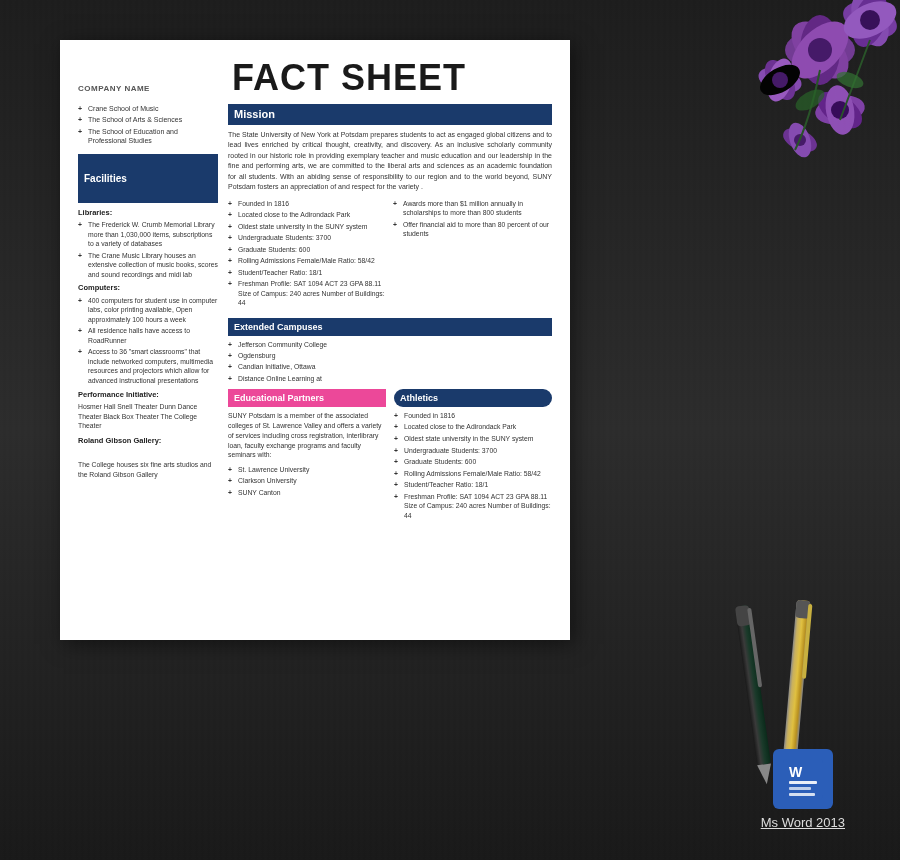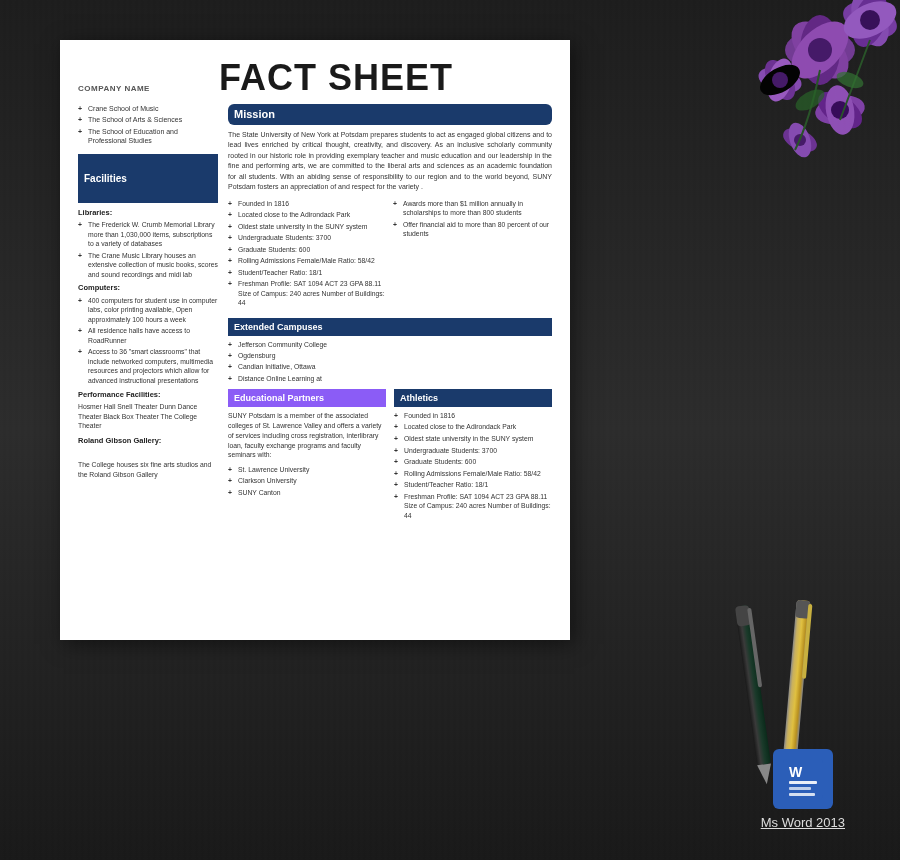--- a/index.html
+++ b/index.html
@@ -99,21 +99,21 @@
       letter-spacing: 0.5px;
       padding-top: 24px;
       min-width: 140px;
     }
     .fact-sheet-title {
       font-size: 36px;
       font-weight: 900;
       color: #1a1a1a;
       letter-spacing: 1px;
       line-height: 1;
-      margin-left: 1px;
+      margin-left: 14px;
     }
 
     
     .doc-body {
       display: flex;
       gap: 10px;
     }
 
     .col-left {
       width: 140px;
@@ -197,21 +197,20 @@
     }
 
     
     .mission-header {
       background: #1a3a6b;
       color: #fff;
       font-size: 11px;
       font-weight: bold;
       padding: 3px 6px;
       margin-bottom: 5px;
-      border-radius: 6px;
     }
     .mission-text {
       font-size: 7px;
       color: #333;
       line-height: 1.5;
       margin-bottom: 6px;
       text-align: justify;
     }
 
     
@@ -271,21 +270,21 @@
       display: flex;
       gap: 8px;
       margin-top: 6px;
     }
     .bottom-col {
       flex: 1;
     }
 
     
     .edu-header {
-      background: #8b5cf6;
+      background: #ec4899;
       color: #fff;
       font-size: 9px;
       font-weight: bold;
       padding: 3px 6px;
       margin-bottom: 4px;
     }
     .edu-text {
       font-size: 6.8px;
       color: #333;
       line-height: 1.45;
@@ -310,20 +309,21 @@
     }
 
     
     .ath-header {
       background: #1a3a6b;
       color: #fff;
       font-size: 9px;
       font-weight: bold;
       padding: 3px 6px;
       margin-bottom: 4px;
+      border-radius: 9px;
     }
 
     
     .flower-group {
       position: absolute;
       top: -10px;
       right: -10px;
       width: 270px;
       height: 210px;
     }
@@ -455,21 +455,21 @@
           <li>The Crane Music Library houses an extensive collection of music books, scores and sound recordings and midi lab</li>
         </ul>
 
         <div class="facilities-subheader">Computers:</div>
         <ul class="facilities-list">
           <li>400 computers for student use in computer labs, color printing available, Open approximately 100 hours a week</li>
           <li>All residence halls have access to RoadRunner</li>
           <li>Access to 36 "smart classrooms" that include networked computers, multimedia resources and projectors which allow for advanced instructional presentations</li>
         </ul>
 
-        <div class="perf-header">Performance Facilities:</div>
+        <div class="perf-header">Performance Initiative:</div>
         <div class="facilities-text">Hosmer Hall Snell Theater Dunn Dance Theater Black Box Theater The College Theater</div>
 
         <div class="roland-header">Roland Gibson Gallery:</div>
         <div class="facilities-text">The College houses six fine arts studios and the Roland Gibson Gallery</div>
       </div>
 
       <div class="col-right">
 
         <div class="mission-header">Mission</div>
         <div class="mission-text">The State University of New York at Potsdam prepares students to act as engaged global citizens and to lead lives enriched by critical thought, creativity, and discovery. As an inclusive scholarly community rooted in our historic role in providing exemplary teacher and music education and our leadership in the fine and performing arts, we are committed to the liberal arts and sciences as an academic foundation for all students. With an abiding sense of responsibility to our region and to the world beyond, SUNY Potsdam fosters an appreciation of and respect for the variety .</div>

